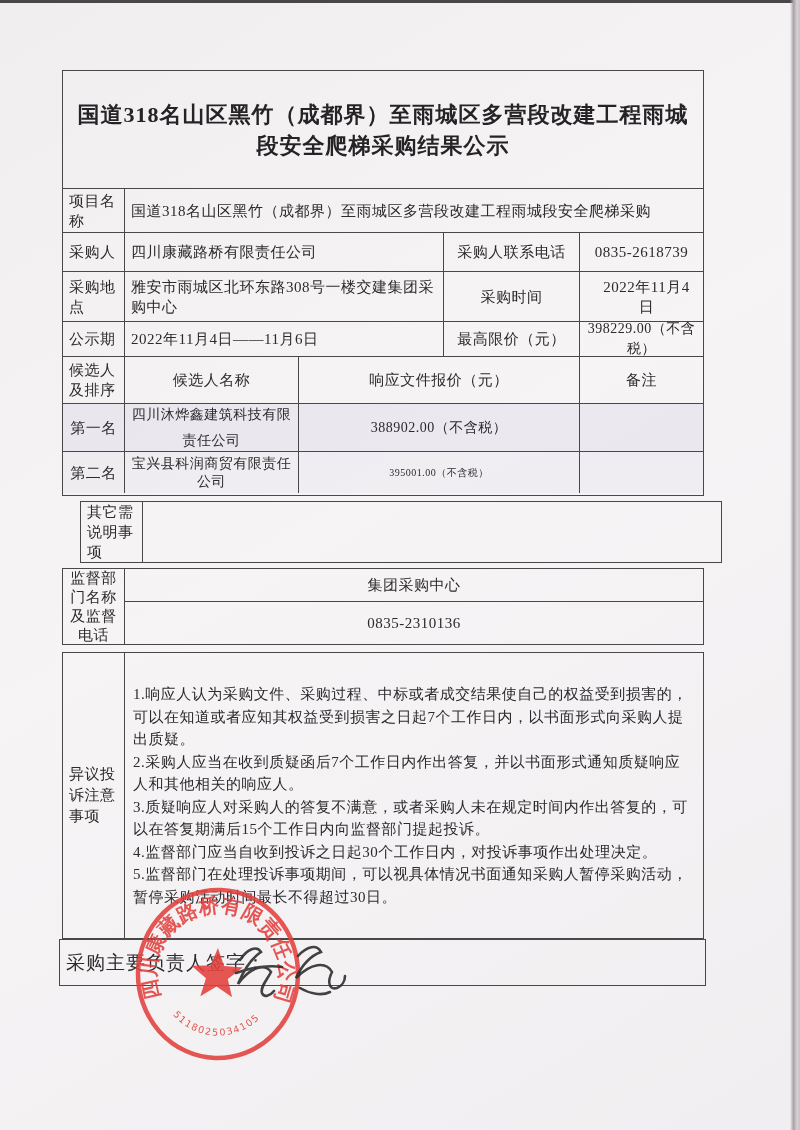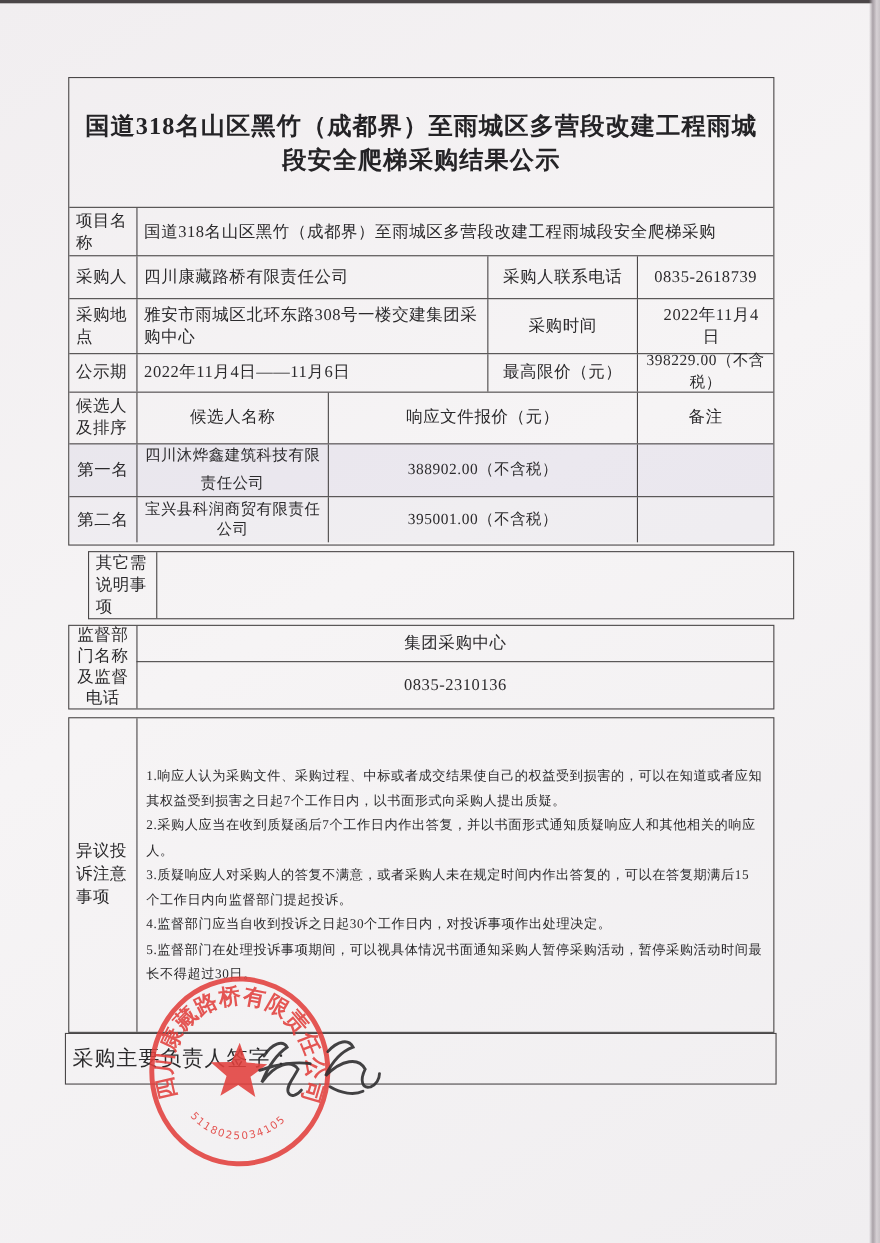--- a/index.html
+++ b/index.html
@@ -38,21 +38,21 @@
   .left{justify-content:flex-start;text-align:left;}
   .title-cell{
     height:117px;box-sizing:border-box;
     display:flex;flex-direction:column;align-items:center;
     padding-top:28px;
     font-weight:bold;font-size:22px;line-height:31px;letter-spacing:1px;
     color:#242326;text-align:left;
   }
   .tint{background:rgba(210,204,224,0.30);}
   .tint-light{background:rgba(214,208,226,0.18);}
-  .obj-text{display:block;padding:6px 10px 6px 8px;font-size:12px;line-height:22.5px;}
+  .obj-text{display:block;padding:6px 10px 6px 8px;font-size:15px;line-height:22.5px;}
   .obj-text div{margin:0;}
   .sig-label{font-size:19px;letter-spacing:1px;}
   svg.overlay{position:absolute;left:0;top:0;pointer-events:none;}
 </style>
 </head>
 <body>
 
 <div class="paper">
   <div class="scan-edge-top"></div>
   <div class="scan-edge-right"></div>
@@ -102,21 +102,21 @@
     <div class="row tint" style="height:48px;">
       <div class="cell first lbl center">第一名</div>
       <div class="cell center" style="width:174px;font-size:14px;line-height:26px;">四川沐烨鑫建筑科技有限责任公司</div>
       <div class="cell center" style="width:281px;font-size:14px;">388902.00（不含税）</div>
       <div class="cell center" style="flex:1;"></div>
     </div>
 
     <div class="row tint-light" style="height:42px;">
       <div class="cell first lbl center">第二名</div>
       <div class="cell center" style="width:174px;font-size:14px;line-height:18px;">宝兴县科润商贸有限责任公司</div>
-      <div class="cell center" style="width:281px;font-size:14px;">395001.00（不含税）</div>
+      <div class="cell center" style="width:281px;font-size:10px;">395001.00（不含税）</div>
       <div class="cell center" style="flex:1;"></div>
     </div>
   </div>
 
   <div class="section" style="left:80px;top:501px;width:642px;height:62px;">
     <div class="row first" style="height:100%;">
       <div class="cell first lbl left" style="align-items:center;">其它需说明事项</div>
       <div class="cell left" style="flex:1;"></div>
     </div>
   </div>

